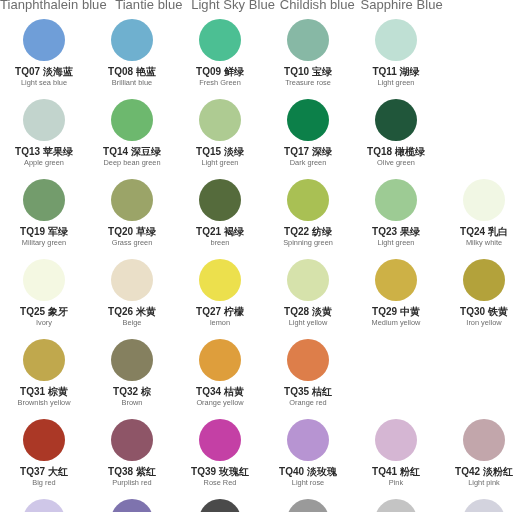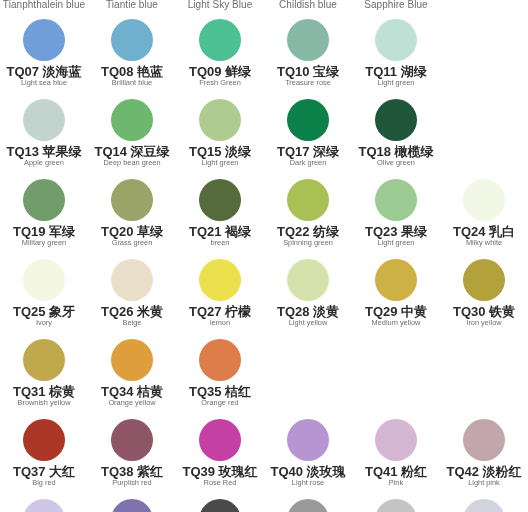--- a/index.html
+++ b/index.html
@@ -29,21 +29,21 @@
     left: 0px;
     width: 528px;
     height: 14px;
     display: grid;
     grid-template-columns: repeat(6, 1fr);
   }
   .top-caption {
     display: flex;
     align-items: flex-start;
     justify-content: center;
-    font-size: 10px;
+    font-size: 13px;
     line-height: 9px;
     color: #6d6d6d;
     letter-spacing: 0.05px;
     white-space: nowrap;
     text-align: center;
   }
 
   
   .swatch-grid {
     position: absolute;
@@ -64,21 +64,21 @@
     padding-top: 5px;
   }
   .swatch-dot {
     width: 42px;
     height: 42px;
     border-radius: 50%;
     flex: 0 0 auto;
   }
   .swatch-label-cn {
     margin-top: 6px;
-    font-size: 13px;
+    font-size: 10px;
     line-height: 9.5px;
     color: #2b2b2b;
     font-weight: bold;
     white-space: nowrap;
     text-align: center;
   }
   .swatch-label-en {
     margin-top: 1px;
     font-size: 7.4px;
     line-height: 9.5px;
@@ -243,20 +243,25 @@
           <div class="swatch-label-en">Iron yellow</div>
         </div>
       </div>
       <div class="swatch-row">
         <div class="swatch-cell">
           <div class="swatch-dot" style="background: rgb(192, 168, 77);"></div>
           <div class="swatch-label-cn">TQ31 棕黄</div>
           <div class="swatch-label-en">Brownish yellow</div>
         </div>
         <div class="swatch-cell">
+          <div class="swatch-dot" style="background: rgb(133, 128, 95);"></div>
+          <div class="swatch-label-cn">TQ32 棕</div>
+          <div class="swatch-label-en">Brown</div>
+        </div>
+        <div class="swatch-cell">
           <div class="swatch-dot" style="background: rgb(222, 158, 60);"></div>
           <div class="swatch-label-cn">TQ34 桔黄</div>
           <div class="swatch-label-en">Orange yellow</div>
         </div>
         <div class="swatch-cell">
           <div class="swatch-dot" style="background: rgb(221, 126, 74);"></div>
           <div class="swatch-label-cn">TQ35 桔红</div>
           <div class="swatch-label-en">Orange red</div>
         </div>
       </div>

